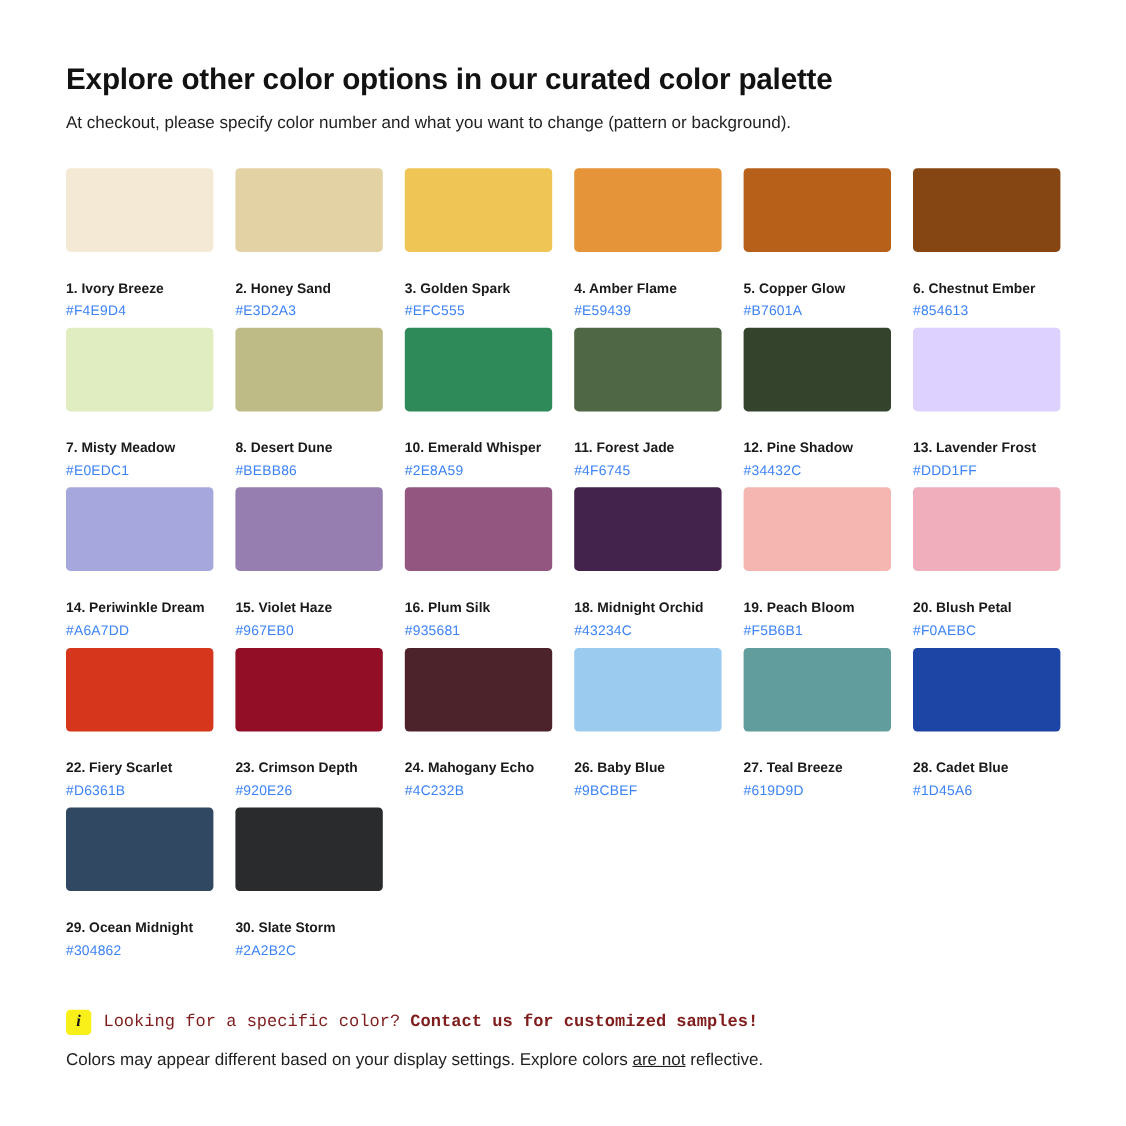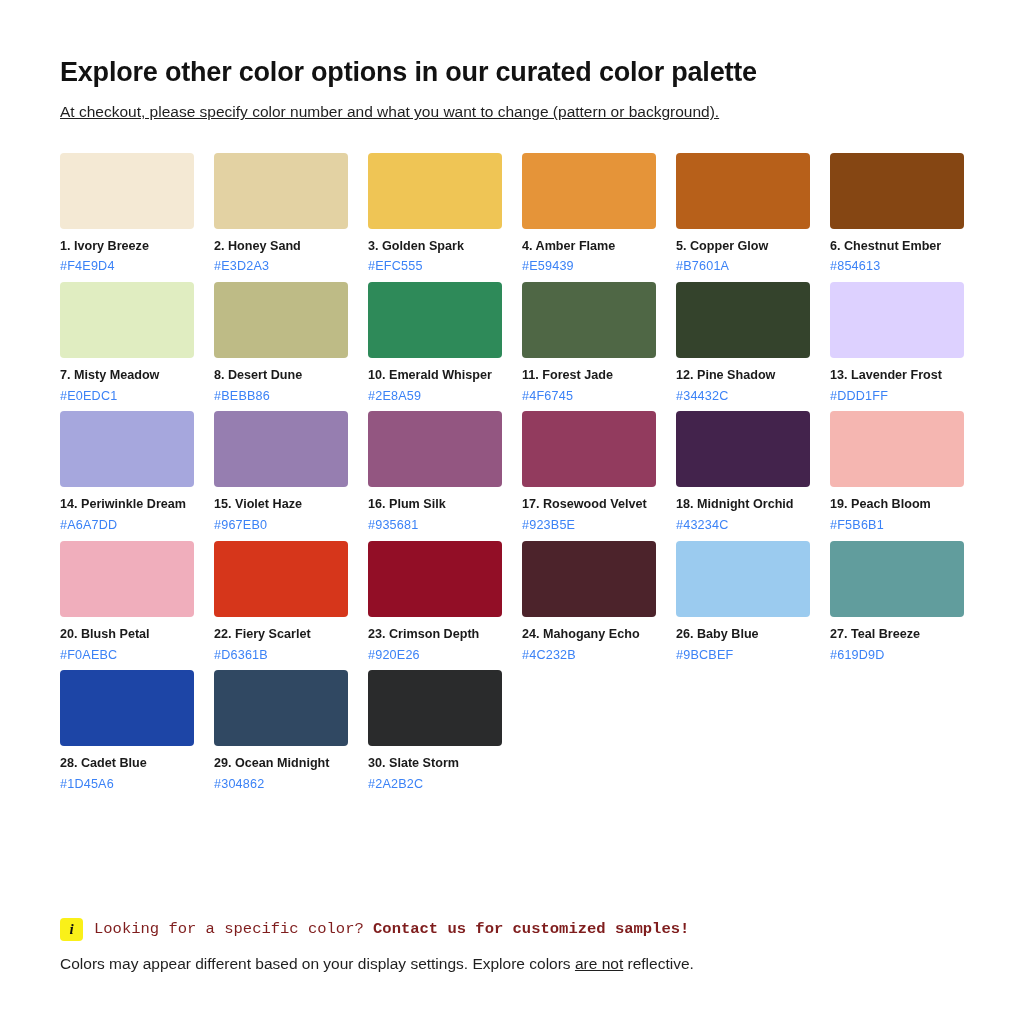--- a/index.html
+++ b/index.html
@@ -30,42 +30,41 @@
     padding-top: 6px;
     line-height: 1.2;
   }
   .subtitle {
     font-size: 15.5px;
     font-weight: 400;
     color: #1f1f1f;
     margin: 0;
     padding-top: 14px;
     line-height: 1.3;
-    text-decoration: underline;
   }
   .grid {
     margin-top: 30px;
     display: grid;
     grid-template-columns: repeat(6, 134px);
     column-gap: 20px;
     row-gap: 7px;
   }
   .cell {
     width: 134px;
   }
   .swatch {
     width: 134px;
     height: 76px;
     border-radius: 4px;
   }
   .cname {
     font-size: 12.6px;
     font-weight: 700;
     color: #1a1a1a;
-    margin-top: 10px;
+    margin-top: 26px;
     line-height: 1.25;
     white-space: nowrap;
   }
   .chex {
     font-size: 12.6px;
     font-weight: 400;
     color: #3b82f6;
     margin-top: 5px;
     line-height: 1.25;
     letter-spacing: 0.2px;
@@ -194,25 +193,20 @@
         <div class="swatch" style="background: rgb(150, 126, 176);"></div>
         <div class="cname">15. Violet Haze</div>
         <div class="chex">#967EB0</div>
       </div>
       <div class="cell">
         <div class="swatch" style="background: rgb(147, 86, 129);"></div>
         <div class="cname">16. Plum Silk</div>
         <div class="chex">#935681</div>
       </div>
       <div class="cell">
-        <div class="swatch" style="background: rgb(146, 59, 94);"></div>
-        <div class="cname">17. Rosewood Velvet</div>
-        <div class="chex">#923B5E</div>
-      </div>
-      <div class="cell">
         <div class="swatch" style="background: rgb(67, 35, 76);"></div>
         <div class="cname">18. Midnight Orchid</div>
         <div class="chex">#43234C</div>
       </div>
       <div class="cell">
         <div class="swatch" style="background: rgb(245, 182, 177);"></div>
         <div class="cname">19. Peach Bloom</div>
         <div class="chex">#F5B6B1</div>
       </div>
       <div class="cell">

